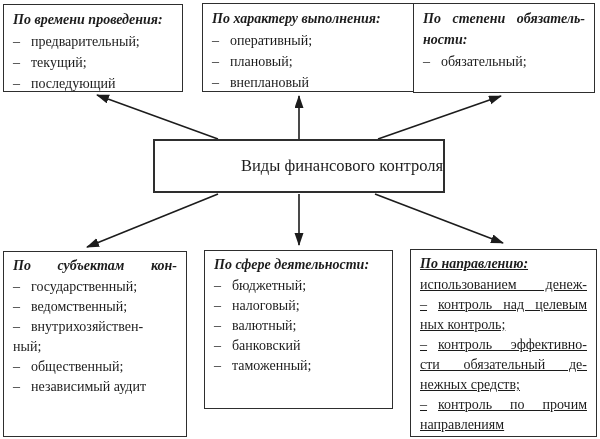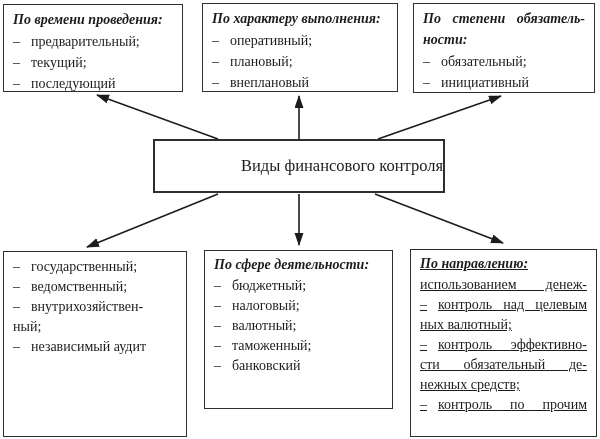--- a/index.html
+++ b/index.html
@@ -77,71 +77,73 @@
   <div class="cat-box top-row" style="left:3px;top:4px;width:180px;height:88px;">
       <div class="box-title">
         <div class="line">По времени проведения:</div>
       </div>
       <div>
         <div class="line">–<span class="tab"></span>предварительный;</div>
         <div class="line">–<span class="tab"></span>текущий;</div>
         <div class="line">–<span class="tab"></span>последующий</div>
       </div>
     </div>
-  <div class="cat-box top-row" style="left:202px;top:3px;width:196px;height:89px;">
+  <div class="cat-box top-row" style="left:202px;top:3px;width:212px;height:89px;">
       <div class="box-title">
         <div class="line">По характеру выполнения:</div>
       </div>
       <div>
         <div class="line">–<span class="tab"></span>оперативный;</div>
         <div class="line">–<span class="tab"></span>плановый;</div>
         <div class="line">–<span class="tab"></span>внеплановый</div>
       </div>
     </div>
   <div class="cat-box top-row" style="left:413px;top:3px;width:182px;height:90px;">
       <div class="box-title">
         <div class="line stretch">По степени обязатель-</div>
         <div class="line">ности:</div>
       </div>
       <div>
         <div class="line">–<span class="tab"></span>обязательный;</div>
-        <div class="line">–<span class="tab"></span>инициативный</div>
       </div>
     </div>
   <div class="cat-box bottom-row" style="left:3px;top:251px;width:184px;height:186px;">
       <div class="box-title">
+        <div class="line stretch">По субъектам кон-</div>
       </div>
       <div>
         <div class="line">–<span class="tab"></span>государственный;</div>
         <div class="line">–<span class="tab"></span>ведомственный;</div>
         <div class="line stretch">–<span class="tab"></span>внутрихозяйствен-</div>
         <div class="line">ный;</div>
+        <div class="line">–<span class="tab"></span>общественный;</div>
         <div class="line">–<span class="tab"></span>независимый аудит</div>
       </div>
     </div>
   <div class="cat-box bottom-row" style="left:204px;top:250px;width:189px;height:159px;">
       <div class="box-title">
         <div class="line">По сфере деятельности:</div>
       </div>
       <div>
         <div class="line">–<span class="tab"></span>бюджетный;</div>
         <div class="line">–<span class="tab"></span>налоговый;</div>
         <div class="line">–<span class="tab"></span>валютный;</div>
+        <div class="line">–<span class="tab"></span>банковский</div>
         <div class="line">–<span class="tab"></span>таможенный;</div>
-        <div class="line">–<span class="tab"></span>банковский</div>
       </div>
     </div>
   <div class="cat-box bottom-row" style="left:410px;top:249px;width:187px;height:188px;text-decoration:underline;">
       <div class="box-title">
         <div class="line">По направлению:</div>
       </div>
       <div>
         <div class="line stretch">использованием денеж-</div>
         <div class="line stretch">–<span class="tab"></span>контроль над целевым</div>
-        <div class="line">ных валютный;</div>
+        <div class="line">ных контроль;</div>
         <div class="line stretch">–<span class="tab"></span>контроль эффективно-</div>
         <div class="line stretch">сти обязательный де-</div>
         <div class="line">нежных средств;</div>
         <div class="line stretch">–<span class="tab"></span>контроль по прочим</div>
+        <div class="line">направлениям</div>
       </div>
     </div>
 
 </div>
 
 </body></html>

